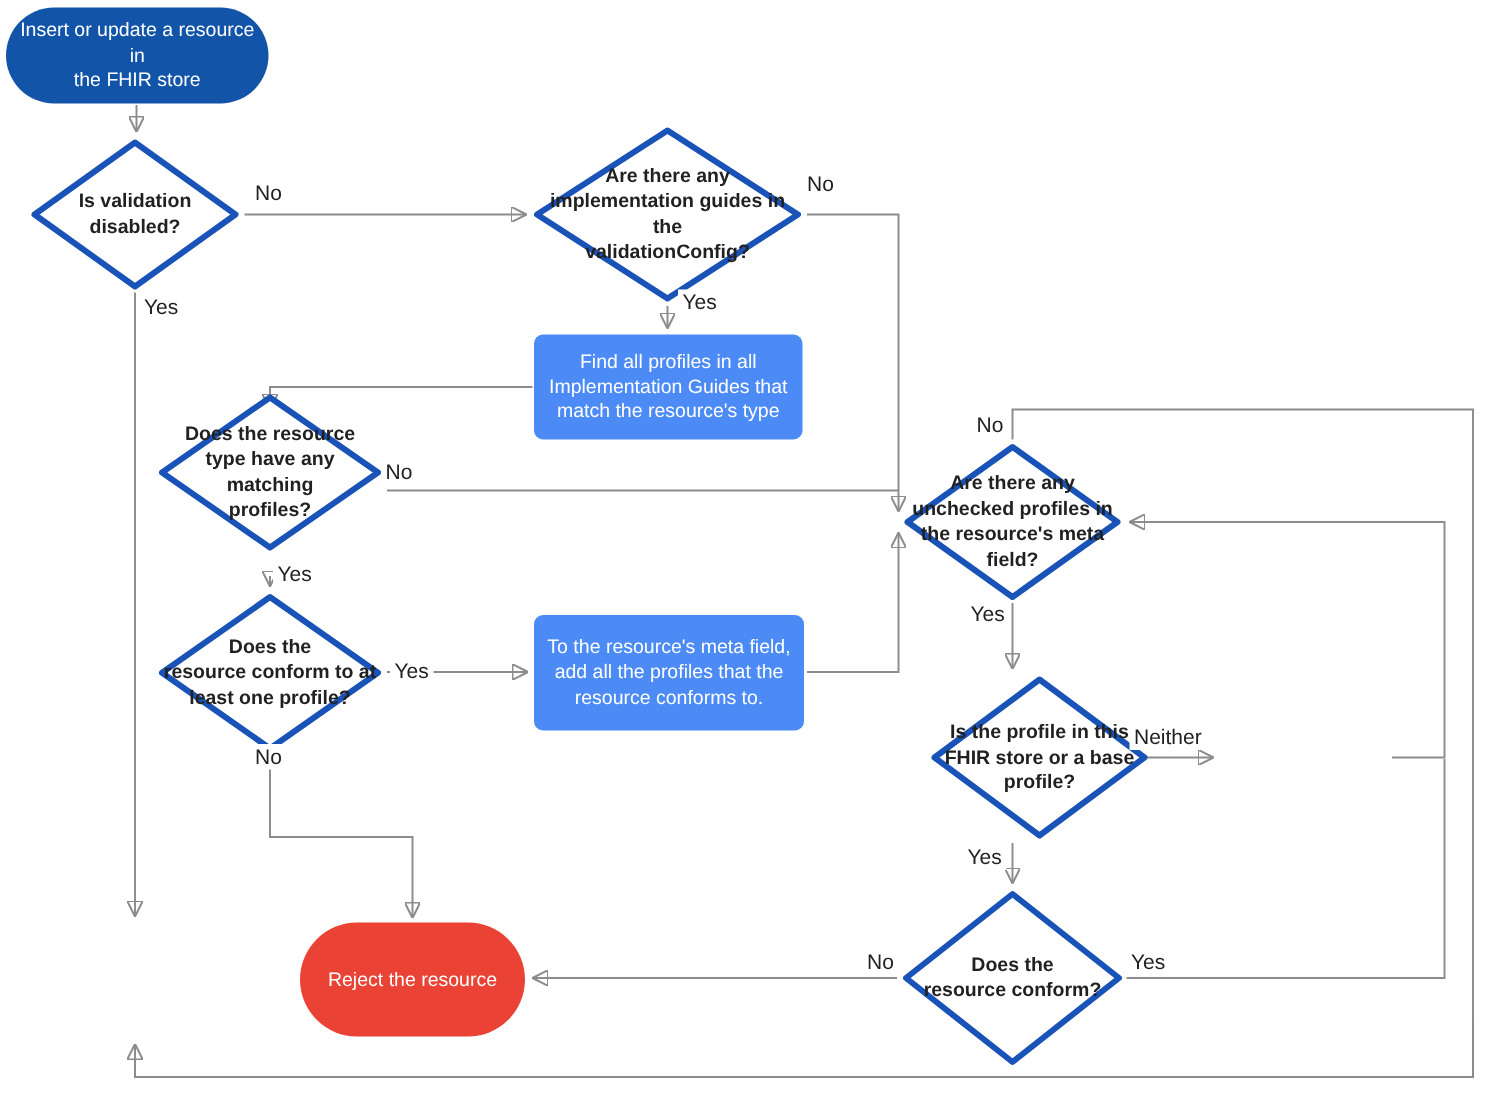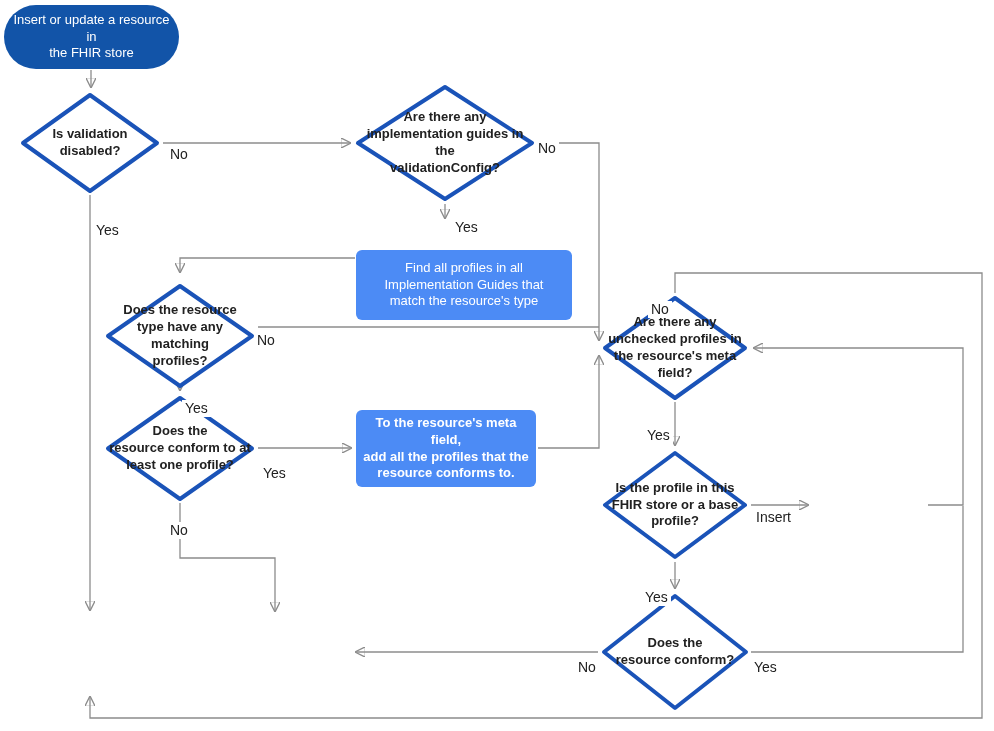--- a/index.html
+++ b/index.html
@@ -10,21 +10,21 @@
   .node{position:absolute;z-index:2;display:flex;align-items:center;justify-content:center;text-align:center;}
   .node .shape{position:absolute;left:0;top:0;}
   .node .node-text{position:relative;z-index:3;white-space:pre-line;line-height:1.3;font-size:13px;}
   .diamond .node-text{color:var(--text-dark,#212121);font-weight:bold;}
   .diamond polygon{fill:#ffffff;stroke:var(--decision-border,#1a53b8);stroke-width:4;stroke-linejoin:round;}
   .process{background:var(--process-fill,#4c8bf5);border-radius:6px;color:var(--text-light,#fff);}
   .terminator{border-radius:40px;color:var(--text-light,#fff);}
   .terminator.start{background:var(--start-fill,#1254a8);}
   .terminator.accept{background:var(--accept-fill,#34a853);}
   .terminator.reject{background:var(--reject-fill,#ea4335);}
-  .edge-label{position:absolute;z-index:4;font-size:14px;color:var(--text-dark,#212121);background:#fff;padding:0 3px;line-height:17px;margin-top:26px;}
+  .edge-label{position:absolute;z-index:4;font-size:14px;color:var(--text-dark,#212121);background:#fff;padding:0 3px;line-height:17px;}
 </style>
 </head>
 <body>
 
 <div id="canvas">
 
   <svg id="edges" width="994" height="731" viewBox="0 0 994 731">
     <defs>
       <marker id="arw" viewBox="0 0 10 10" refX="9" refY="5" markerWidth="8" markerHeight="8" orient="auto-start-reverse">
         <path d="M0,0 L10,5 L0,10 z" fill="#666666" stroke="none"></path>
@@ -64,88 +64,91 @@
 
   <div class="node diamond" style="left:355px;top:84px;width:180px;height:118px;">
     <svg class="shape" width="180" height="118" viewBox="0 0 180 118">
       <polygon points="90,3 177,59 90,115 3,59"></polygon>
     </svg>
     <div class="node-text" style="width:160px;">Are there any
 implementation guides in the
 validationConfig?</div>
   </div>
 
-  <div class="node process" style="left:356px;top:223px;width:216px;height:70px;margin-top:27px;">
+  <div class="node process" style="left:356px;top:223px;width:179px;height:70px;">
     <div class="node-text" style="width:170px;">Find all profiles in all
 Implementation Guides that
 match the resource's type</div>
   </div>
 
-  <div class="node diamond" style="left:105px;top:283px;width:150px;height:106px;justify-content:center;">
+  <div class="node diamond" style="left:105px;top:262px;width:150px;height:106px;justify-content:center;">
     <svg class="shape" width="150" height="106" viewBox="0 0 150 106">
       <polygon points="75,3 147,53 75,103 3,53"></polygon>
     </svg>
     <div class="node-text" style="width:146px;">Does the resource
 type have any matching
 profiles?</div>
   </div>
 
   <div class="node diamond" style="left:105px;top:395px;width:150px;height:107px;">
     <svg class="shape" width="150" height="107" viewBox="0 0 150 107">
       <polygon points="75,3 147,53.5 75,104 3,53.5"></polygon>
     </svg>
     <div class="node-text" style="width:146px;">Does the
 resource conform to at
 least one profile?</div>
   </div>
 
   <div class="node process" style="left:356px;top:410px;width:180px;height:77px;">
-    <div class="node-text" style="width:172px;font-weight:bold;">To the resource's meta field,
+    <div class="node-text" style="width:172px;">To the resource's meta field,
 add all the profiles that the
 resource conforms to.</div>
   </div>
 
   <div class="node diamond" style="left:602px;top:295px;width:146px;height:106px;">
     <svg class="shape" width="146" height="106" viewBox="0 0 146 106">
       <polygon points="73,3 143,53 73,103 3,53"></polygon>
     </svg>
     <div class="node-text" style="width:138px;">Are there any
 unchecked profiles in
 the resource's meta
 field?</div>
   </div>
 
-  <div class="node diamond" style="left:602px;top:450px;width:146px;height:110px;">
+  <div class="node diamond" style="left:620px;top:450px;width:146px;height:110px;">
     <svg class="shape" width="146" height="110" viewBox="0 0 146 110">
       <polygon points="73,3 143,55 73,107 3,55"></polygon>
     </svg>
     <div class="node-text" style="width:140px;">Is the profile in this
 FHIR store or a base
 profile?</div>
   </div>
 
 
   <div class="node diamond" style="left:601px;top:593px;width:148px;height:118px;">
     <svg class="shape" width="148" height="118" viewBox="0 0 148 118">
       <polygon points="74,3 145,59 74,115 3,59"></polygon>
     </svg>
     <div class="node-text" style="width:120px;">Does the
 resource conform?</div>
   </div>
 
 
+  <div class="node terminator reject" style="left:200px;top:615px;width:150px;height:76px;">
+    <div class="node-text">Reject the resource</div>
+  </div>
 
   <div class="edge-label" style="left:167px;top:120px;">No</div>
   <div class="edge-label" style="left:93px;top:196px;">Yes</div>
   <div class="edge-label" style="left:535px;top:114px;">No</div>
   <div class="edge-label" style="left:452px;top:193px;">Yes</div>
   <div class="edge-label" style="left:254px;top:306px;">No</div>
   <div class="edge-label" style="left:182px;top:374px;">Yes</div>
   <div class="edge-label" style="left:260px;top:439px;">Yes</div>
   <div class="edge-label" style="left:167px;top:496px;">No</div>
   <div class="edge-label" style="left:648px;top:275px;">No</div>
   <div class="edge-label" style="left:644px;top:401px;">Yes</div>
-  <div class="edge-label" style="left:753px;top:483px;">Insert</div>
+  <div class="edge-label" style="left:753px;top:483px;">Neither</div>
   <div class="edge-label" style="left:642px;top:563px;">Yes</div>
   <div class="edge-label" style="left:575px;top:633px;">No</div>
   <div class="edge-label" style="left:751px;top:633px;">Yes</div>
 
 </div>
 
 </body></html>

